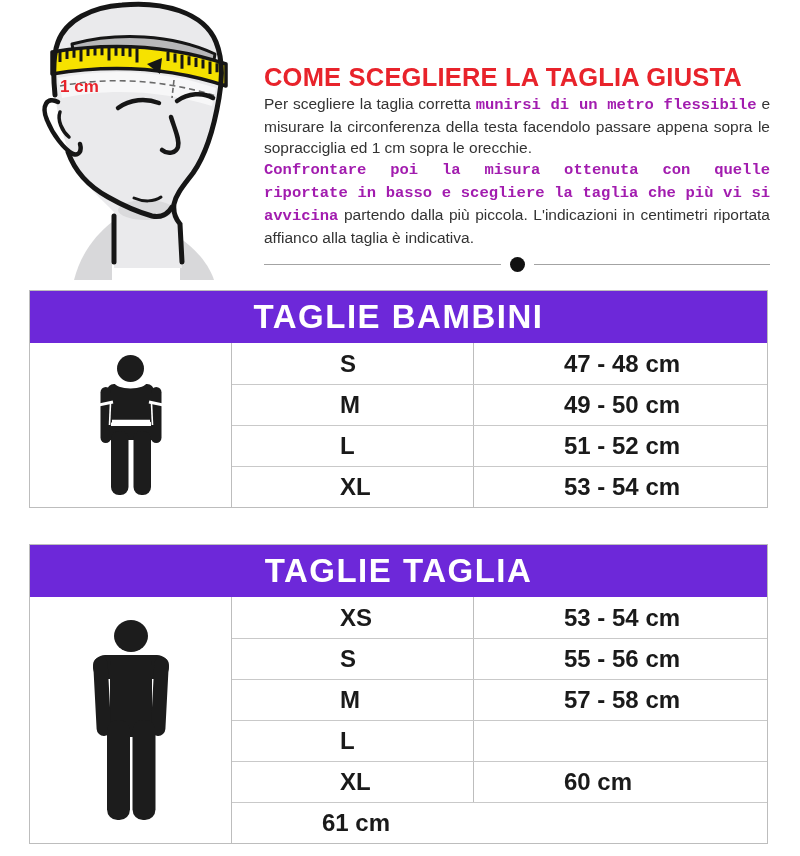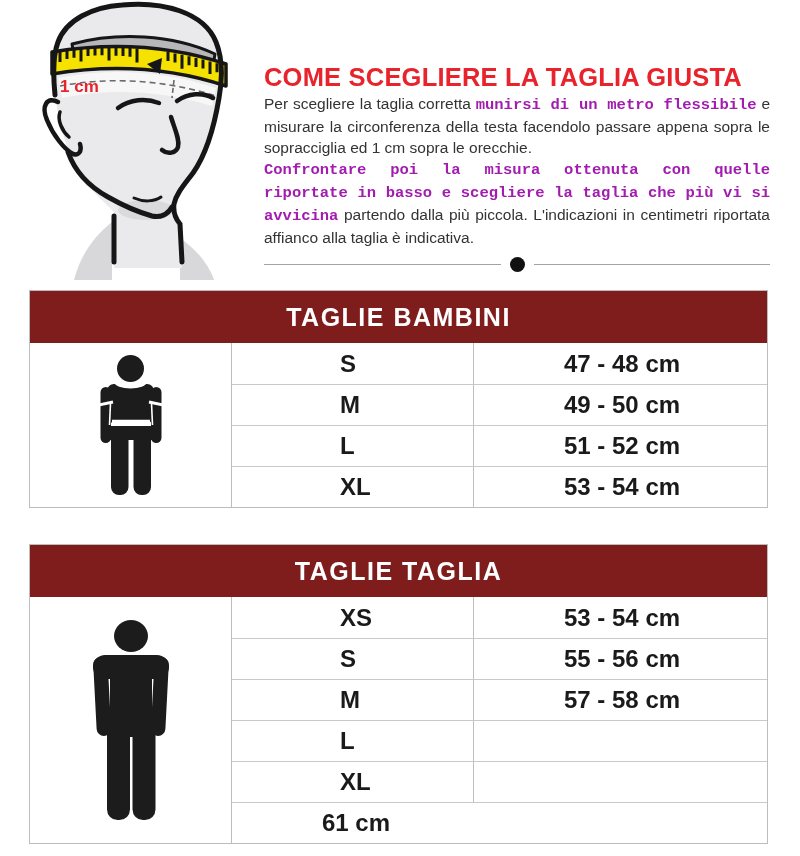--- a/index.html
+++ b/index.html
@@ -26,23 +26,23 @@
   .intro-par strong { color:#a21caf;font-family:Liberation Mono, monospace; }
   .divider { display:flex; align-items:center; margin-top:9px; }
   .divider .line { flex:1; height:1px; background:#a3a3a3; }
   .divider .dot { width:15px; height:15px; border-radius:50%; background:#111; margin:0 9px; flex:none; }
 
   
   #tables-root { margin:8px 32px 0 29px; }
   .size-table { border:1px solid #bdbdbd; background:#fff; }
   .size-table + .size-table { margin-top:36px; }
   .table-header {
-    height:52px; background:#7f1d1d; color:#fff;
+    height:52px; background:#6d28d9; color:#fff;
     display:flex; align-items:center; justify-content:center;
-    font-size:25px; font-weight:700; letter-spacing:1.5px;
+    font-size:33px; font-weight:700; letter-spacing:1.5px;
   }
   .table-body { display:flex; }
   .icon-cell {
     width:202px; flex:none; border-right:1px solid #bdbdbd;
     display:flex; align-items:center; justify-content:center;
   }
   .rows { flex:1; display:flex; flex-direction:column; }
   .row { display:flex; height:41px; }
   .row + .row { border-top:1px solid #c9c9c9; }
   .cell {
@@ -192,20 +192,21 @@
             </div>
             <div class="row">
               <div class="cell size">M</div>
               <div class="cell measure">57 - 58 cm</div>
             </div>
             <div class="row">
               <div class="cell size">L</div>
             </div>
             <div class="row">
               <div class="cell size">XL</div>
+              <div class="cell measure">60 cm</div>
             </div>
             <div class="row">
               <div class="cell measure">61 cm</div>
             </div>
           </div>
       </div>
     </section>
   </div>
 
 </div>

